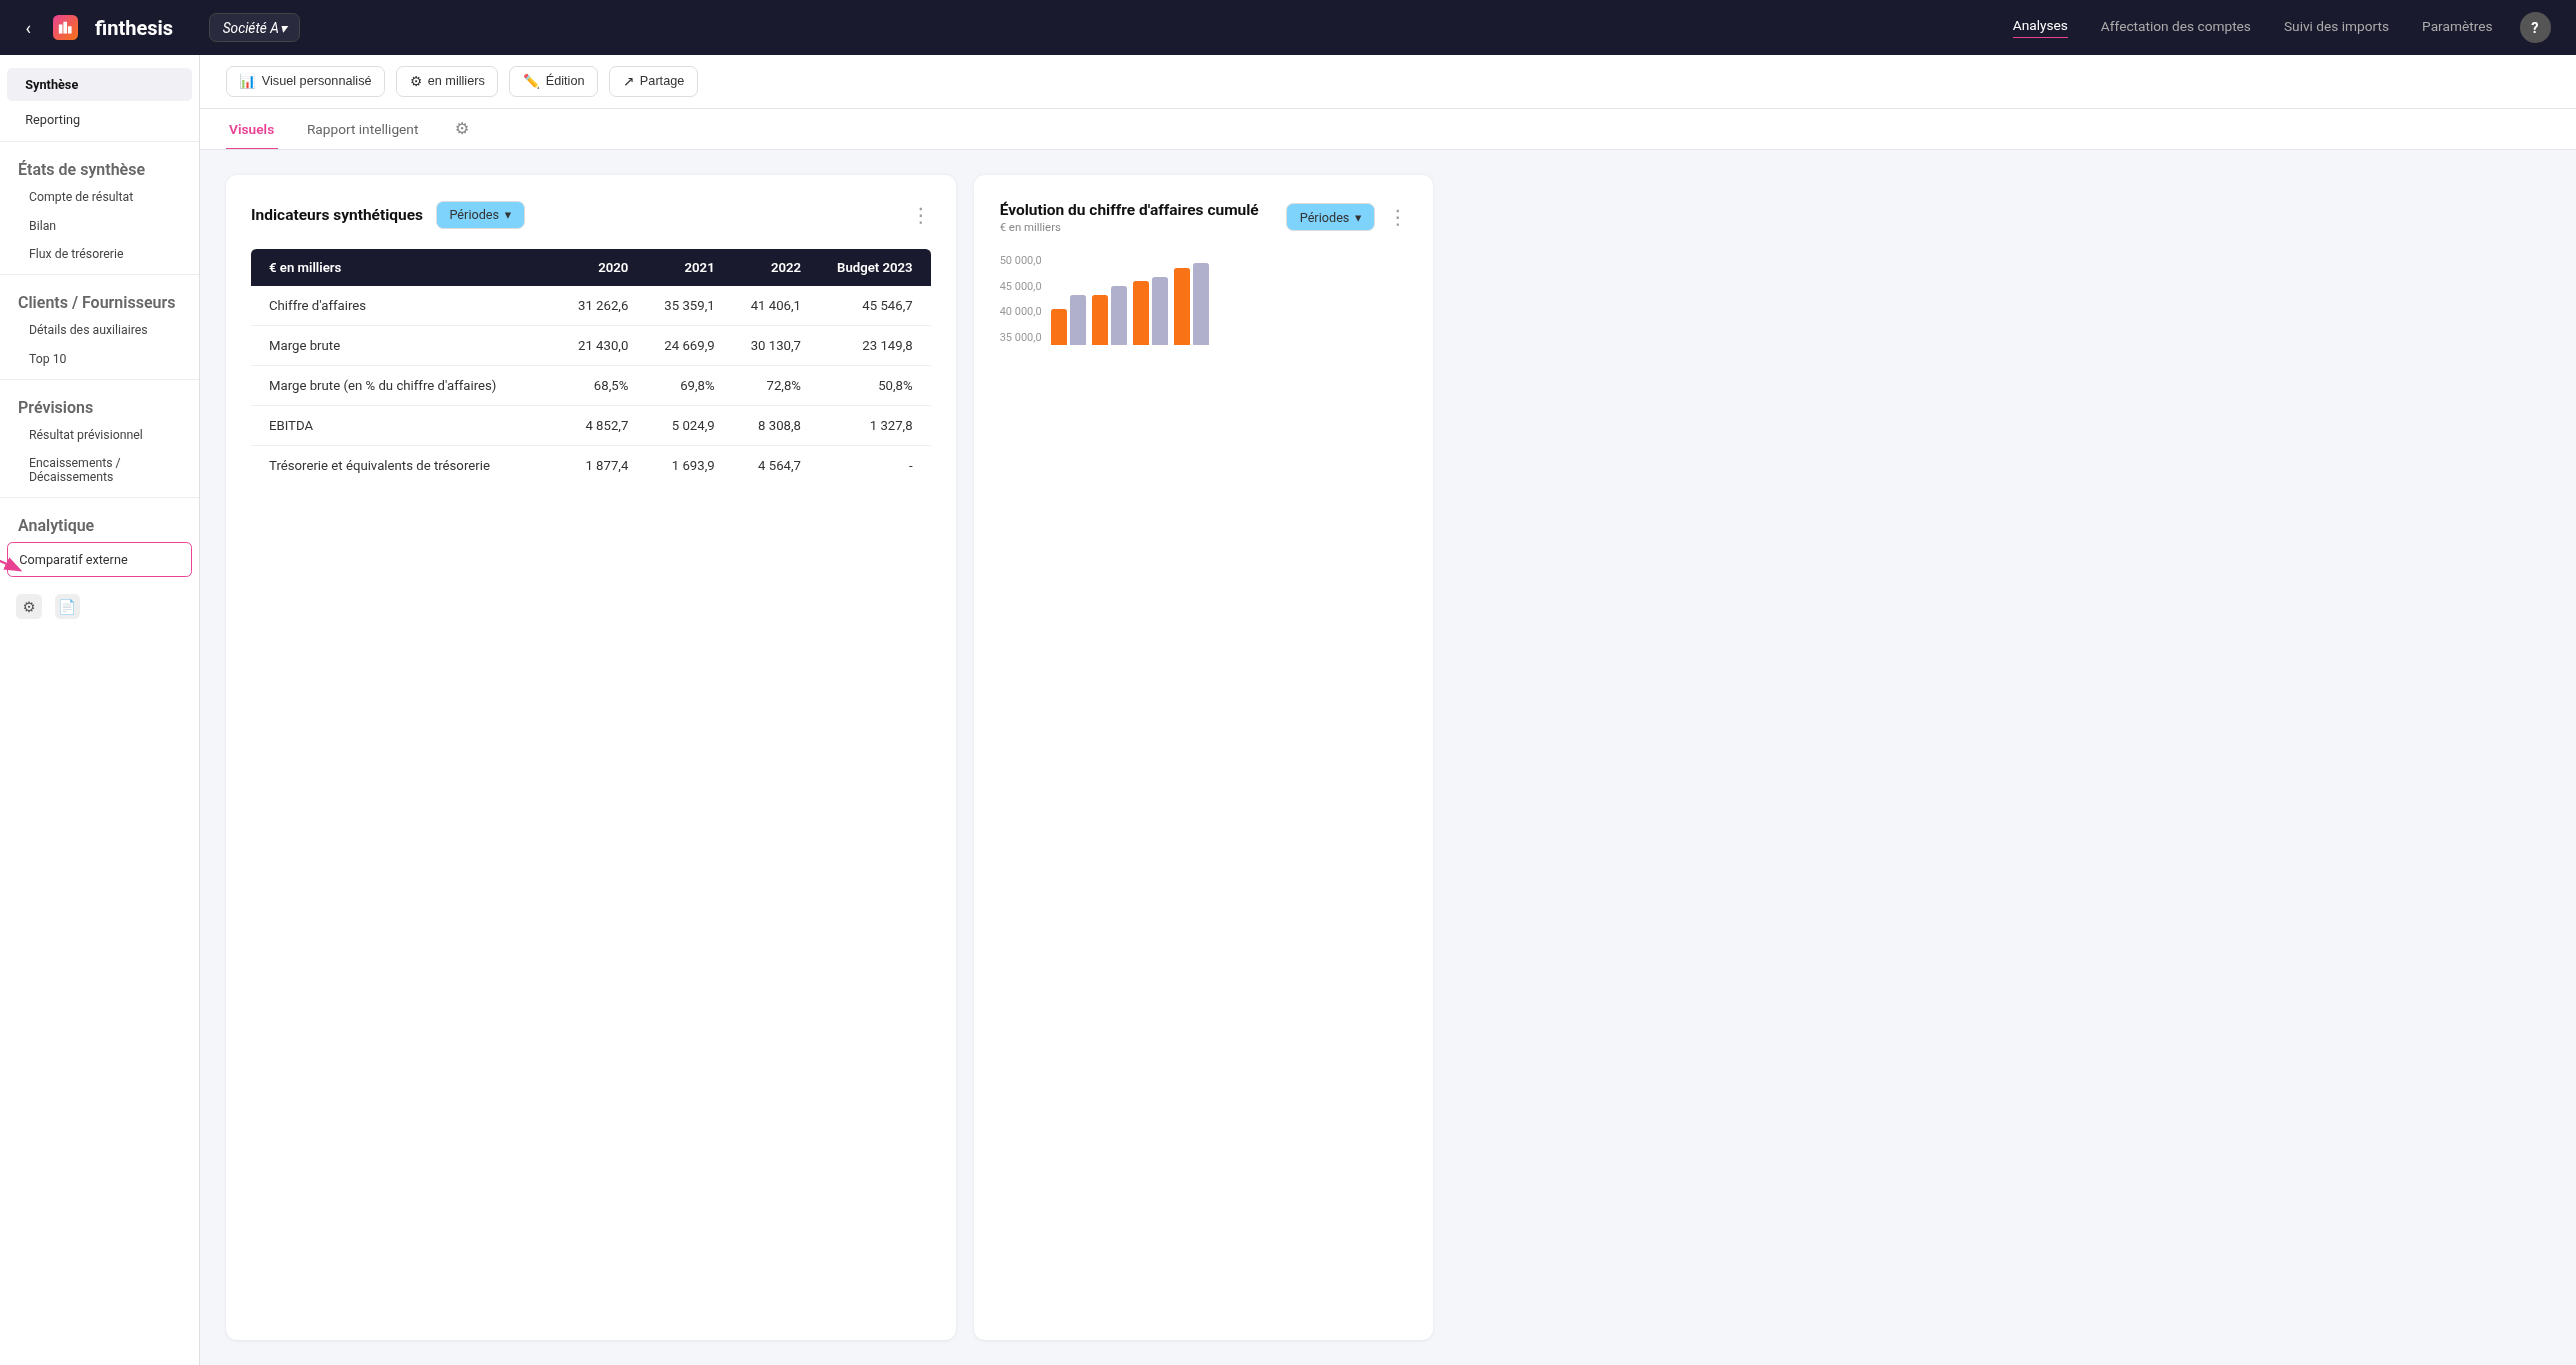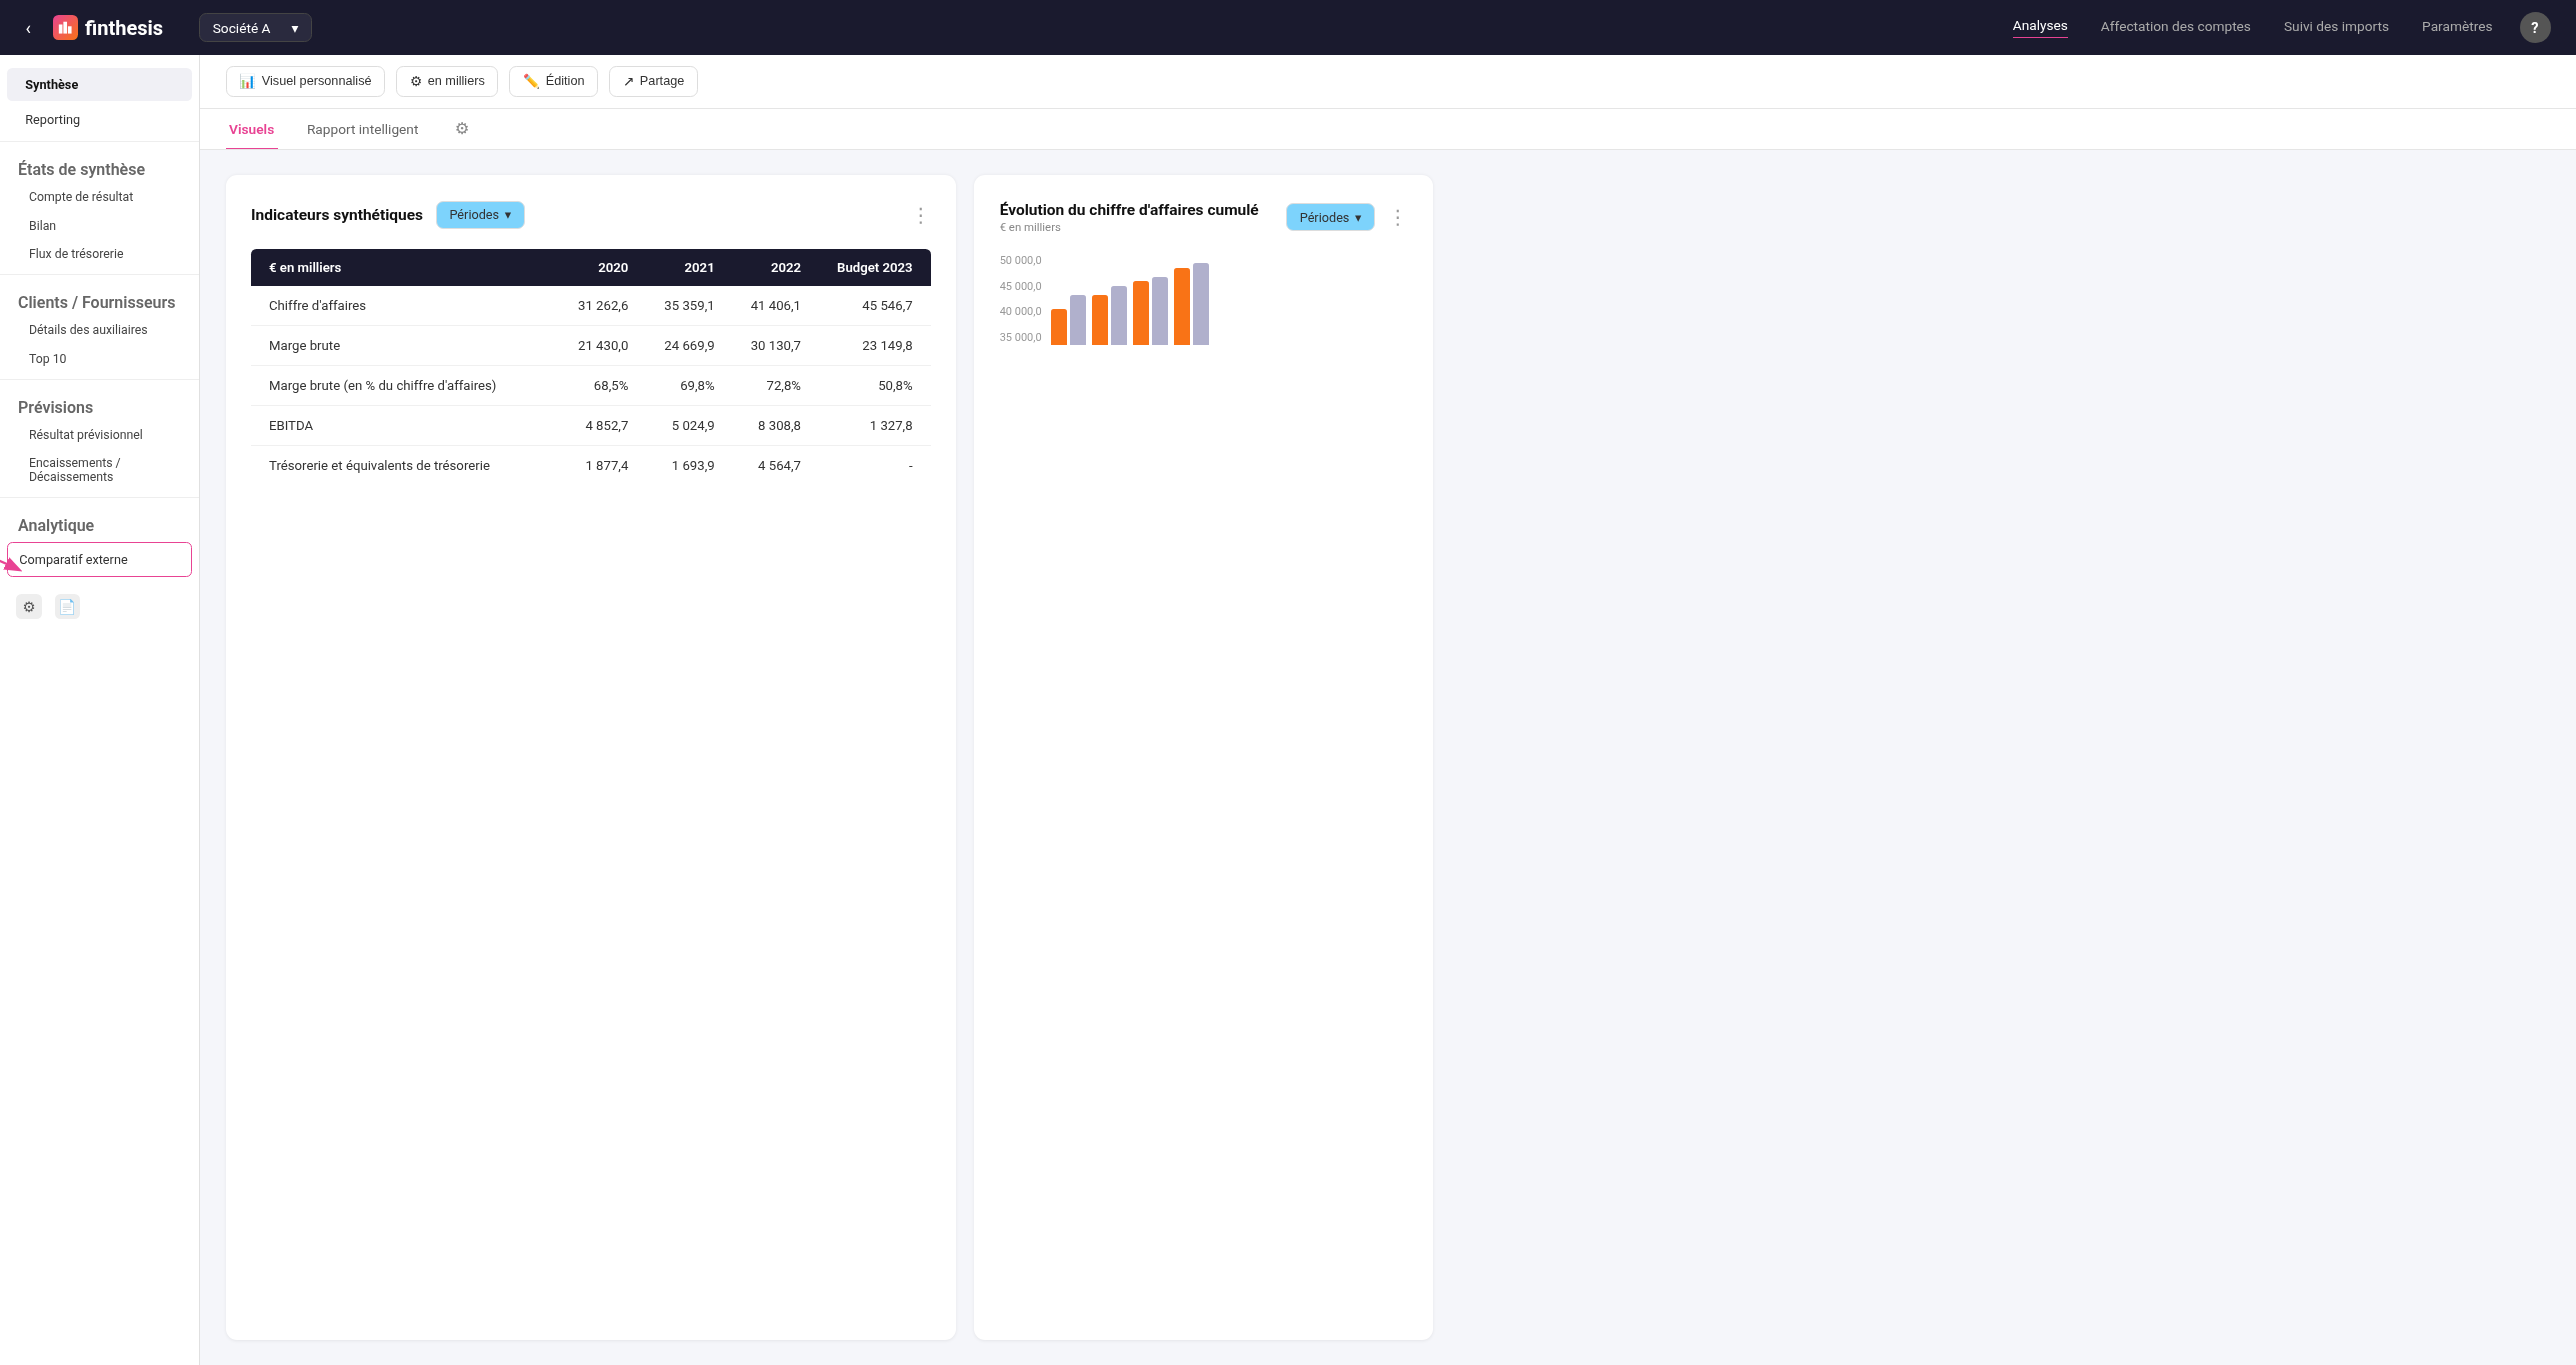--- a/index.html
+++ b/index.html
@@ -17,21 +17,21 @@
     }
     .topnav-back {
       color: #fff;
       font-size: 18px;
       cursor: pointer;
       margin-right: 3.6px;
     }
     .topnav-logo {
       display: flex;
       align-items: center;
-      gap: 7px;
+      gap: 17px;
       color: #fff;
       font-size: 20px;
       font-weight: 700;
       margin-right: 18px;
     }
     .topnav-logo-icon {
       width: 25.5px;
       height: 25.5px;
       background: linear-gradient(135deg, #e84393, #f97316);
       border-radius: 5.5px;
@@ -40,24 +40,25 @@
       justify-content: center;
     }
     .topnav-company {
       background: #2a2a3e;
       border: 0.9px solid #444;
       border-radius: 7.3px;
       color: #fff;
       padding: 5.5px 12.7px;
       display: flex;
       align-items: center;
-      gap: 21px;
+      gap: 1px;
       cursor: pointer;
       font-size: 13.7px;
       margin-right: auto;
+      font-style: italic;
     }
     .topnav-nav {
       display: flex;
       align-items: center;
       gap: 33px;
     }
     .topnav-nav-item {
       color: #aaa;
       font-size: 13.7px;
       cursor: pointer;

